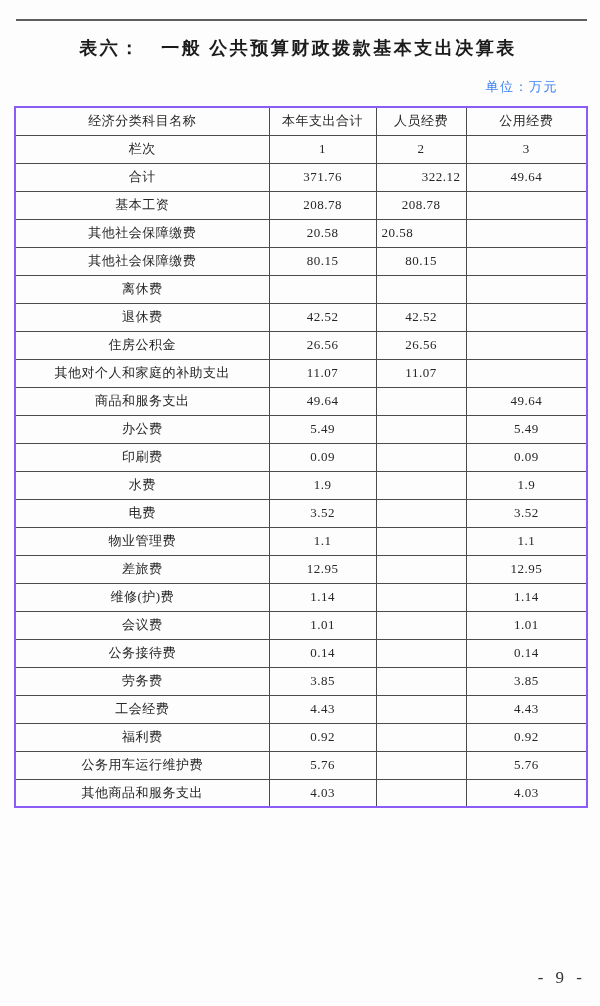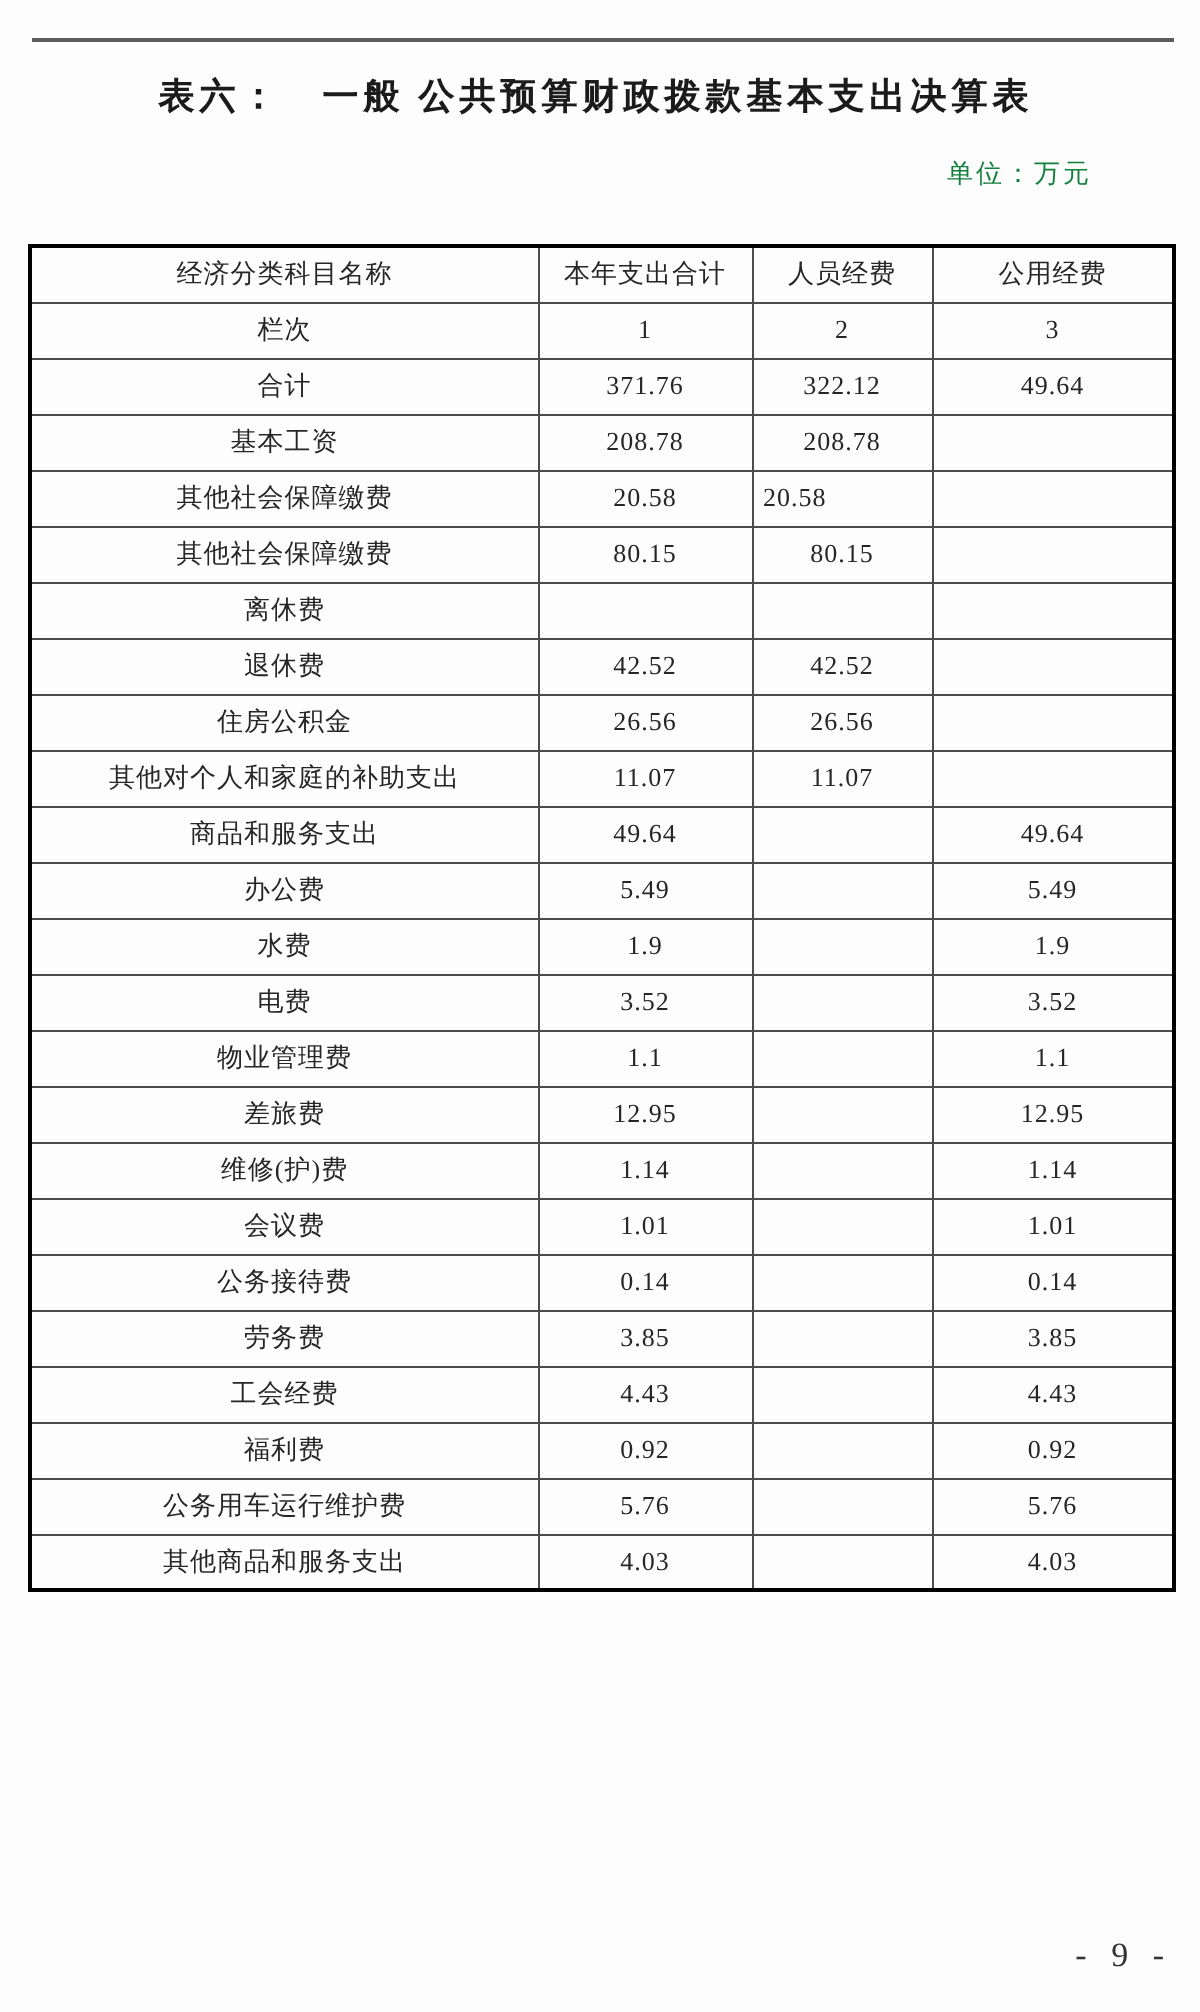--- a/index.html
+++ b/index.html
@@ -14,28 +14,27 @@
   .top-rule {
     position:absolute; left:16px; top:19px;
     width:571px; height:2px; background:#5e5e5e;
   }
   .doc-title {
     position:absolute; top:36px; left:0; width:596px;
     text-align:center; font-size:18px; font-weight:bold;
     letter-spacing:2.5px; color:#1b1b1b; white-space:pre;
   }
   .unit-label {
-    position:absolute; top:78px; right:54px;
-    font-size:13px; letter-spacing:1.5px; color:#15803d;
+    position:absolute; top:78px; right:42px;
+    font-size:13px; letter-spacing:1.5px; color:#3b82f6;
   }
   table.fin-table {
     position:absolute; left:14px; top:106px;
     border-collapse:collapse; table-layout:fixed;
-    border:2px solid #000000;
-    margin-top:16px;
+    border:2px solid #8b5cf6;
   }
   .fin-table th, .fin-table td {
     border:1px solid #4c4c4c;
     height:28px;
     font-size:13px;
     font-weight:normal;
     text-align:center;
     vertical-align:middle;
     padding:0 5px;
     letter-spacing:0.5px;
@@ -75,21 +74,21 @@
   <tbody>
       <tr>
         <td>栏次</td>
         <td>1</td>
         <td>2</td>
         <td>3</td>
       </tr>
       <tr>
         <td>合计</td>
         <td>371.76</td>
-        <td style="text-align: center;">322.12</td>
+        <td style="text-align: right;">322.12</td>
         <td>49.64</td>
       </tr>
       <tr>
         <td>基本工资</td>
         <td>208.78</td>
         <td>208.78</td>
         <td></td>
       </tr>
       <tr>
         <td>其他社会保障缴费</td>
@@ -133,20 +132,26 @@
         <td></td>
         <td>49.64</td>
       </tr>
       <tr>
         <td>办公费</td>
         <td>5.49</td>
         <td></td>
         <td>5.49</td>
       </tr>
       <tr>
+        <td>印刷费</td>
+        <td>0.09</td>
+        <td></td>
+        <td>0.09</td>
+      </tr>
+      <tr>
         <td>水费</td>
         <td>1.9</td>
         <td></td>
         <td>1.9</td>
       </tr>
       <tr>
         <td>电费</td>
         <td>3.52</td>
         <td></td>
         <td>3.52</td>

